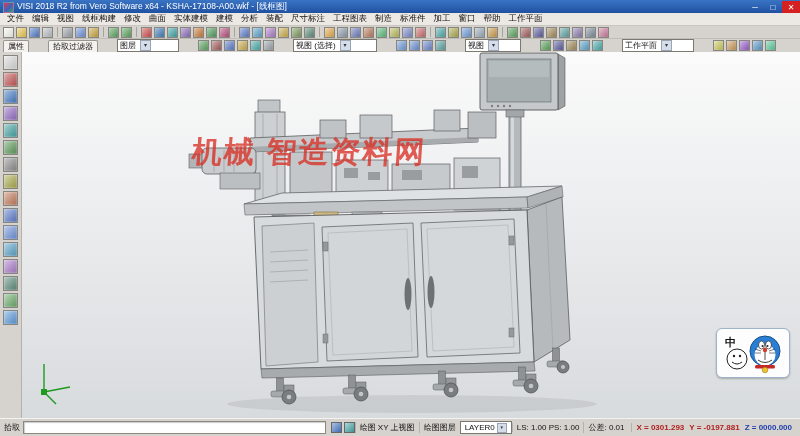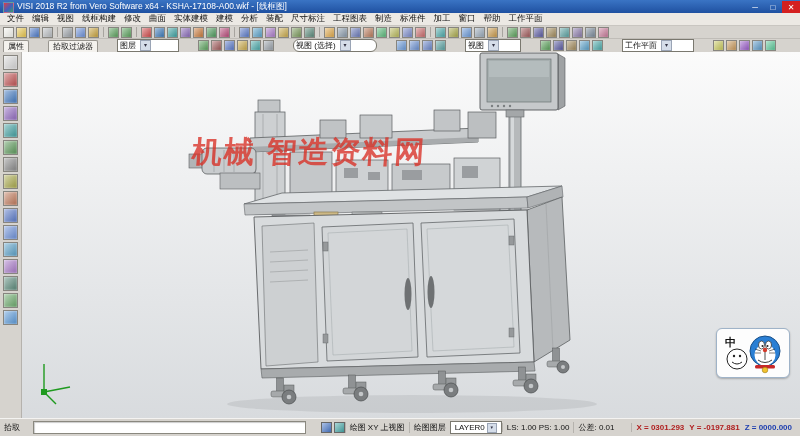--- a/index.html
+++ b/index.html
@@ -34,21 +34,21 @@
   
   .viewport{position:absolute;left:22px;top:52px;right:0;bottom:18px;background:linear-gradient(#fbfbfb,#d8dbde);overflow:hidden;}
   .viewport svg{position:absolute;left:0;top:0;}
   .watermark{position:absolute;left:170px;top:80px;font-size:30px;font-weight:bold;color:rgba(217,48,37,.78);letter-spacing:2px;white-space:nowrap;transform:skewX(-4deg);}
 
   
   .sticker{position:absolute;right:10px;bottom:40px;width:72px;height:48px;background:#fdfdfd;border:1px solid #9fb3c8;border-radius:6px;box-shadow:0 1px 2px rgba(0,0,0,.25);}
   .sticker .zh{position:absolute;left:8px;top:6px;font-size:11px;font-weight:bold;color:#111;}
 
   
-  .statusbar{position:absolute;left:0;right:0;bottom:0;height:18px;background:#d6d3ce;border-top:1px solid #f4f3f1;display:flex;align-items:center;gap:13px;padding:0 4px;box-sizing:border-box;font-size:8px;}
+  .statusbar{position:absolute;left:0;right:0;bottom:0;height:18px;background:#d6d3ce;border-top:1px solid #f4f3f1;display:flex;align-items:center;gap:3px;padding:0 4px;box-sizing:border-box;font-size:8px;}
   .sprompt{white-space:nowrap;}
   .status-input{flex:1;height:11px;background:#fff;border:1px solid #8a887f;box-shadow:inset 1px 1px 1px rgba(0,0,0,.2);min-width:60px;font-size:8px;padding:0 2px;}
   .sfield{white-space:nowrap;border-left:1px solid #b5b2ad;padding:0 4px;display:flex;align-items:center;gap:2px;}
   .scombo{background:#fff;border:1px solid #7a786f;height:11px;}
   .sarr{width:8px;height:8px;background:#d5dde9;border:1px solid #9aa4b5;font-size:5px;line-height:7px;text-align:center;color:#334;}
   .sicon{width:9px;height:9px;border:1px solid #666;flex:0 0 auto;}
   .coords{display:flex;gap:5px;border-left:1px solid #b5b2ad;padding:0 4px;white-space:nowrap;font-weight:bold;}
   .cx,.cy{color:#b02020;}
   .cz{color:#2040b0;}
 </style>
@@ -146,21 +146,21 @@
       <span class="arr">▾</span>
     </div>
     <div class="icluster">
       <div class="ticon" style="background: linear-gradient(135deg, rgba(255, 255, 255, 0.55), rgba(0, 0, 0, 0.12)) rgb(88, 160, 90);"></div>
       <div class="ticon" style="background: linear-gradient(135deg, rgba(255, 255, 255, 0.55), rgba(0, 0, 0, 0.12)) rgb(160, 88, 88);"></div>
       <div class="ticon" style="background: linear-gradient(135deg, rgba(255, 255, 255, 0.55), rgba(0, 0, 0, 0.12)) rgb(88, 120, 200);"></div>
       <div class="ticon" style="background: linear-gradient(135deg, rgba(255, 255, 255, 0.55), rgba(0, 0, 0, 0.12)) rgb(200, 168, 72);"></div>
       <div class="ticon" style="background: linear-gradient(135deg, rgba(255, 255, 255, 0.55), rgba(0, 0, 0, 0.12)) rgb(72, 168, 168);"></div>
       <div class="ticon" style="background: linear-gradient(135deg, rgba(255, 255, 255, 0.55), rgba(0, 0, 0, 0.12)) rgb(152, 160, 168);"></div>
     </div>
-    <div class="combo" style="width: 78px; border-radius: 6px;">
+    <div class="combo" style="width: 78px;">
       <span>视图 (选择)</span>
       <span class="arr">▾</span>
     </div>
     <div class="icluster">
       <div class="ticon" style="background: linear-gradient(135deg, rgba(255, 255, 255, 0.55), rgba(0, 0, 0, 0.12)) rgb(104, 152, 216);"></div>
       <div class="ticon" style="background: linear-gradient(135deg, rgba(255, 255, 255, 0.55), rgba(0, 0, 0, 0.12)) rgb(104, 142, 208);"></div>
       <div class="ticon" style="background: linear-gradient(135deg, rgba(255, 255, 255, 0.55), rgba(0, 0, 0, 0.12)) rgb(104, 132, 200);"></div>
       <div class="ticon" style="background: linear-gradient(135deg, rgba(255, 255, 255, 0.55), rgba(0, 0, 0, 0.12)) rgb(88, 160, 160);"></div>
     </div>
     <div class="combo" style="width: 50px;">

